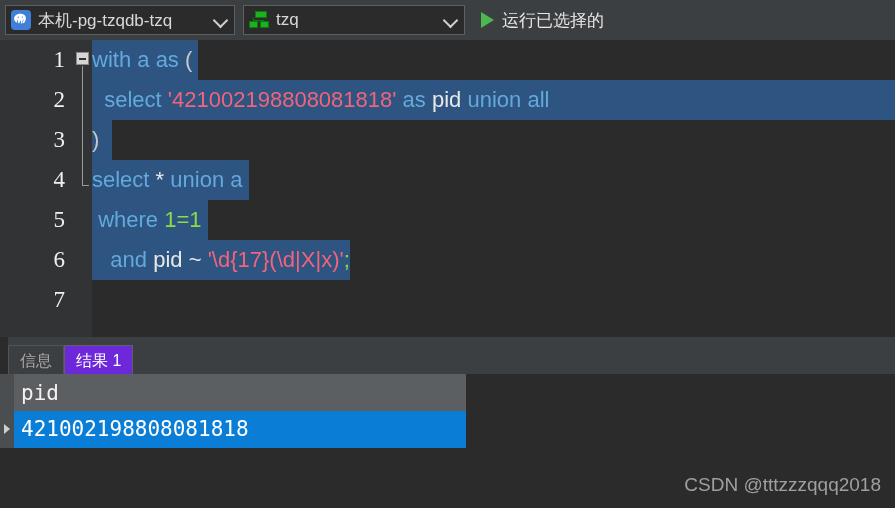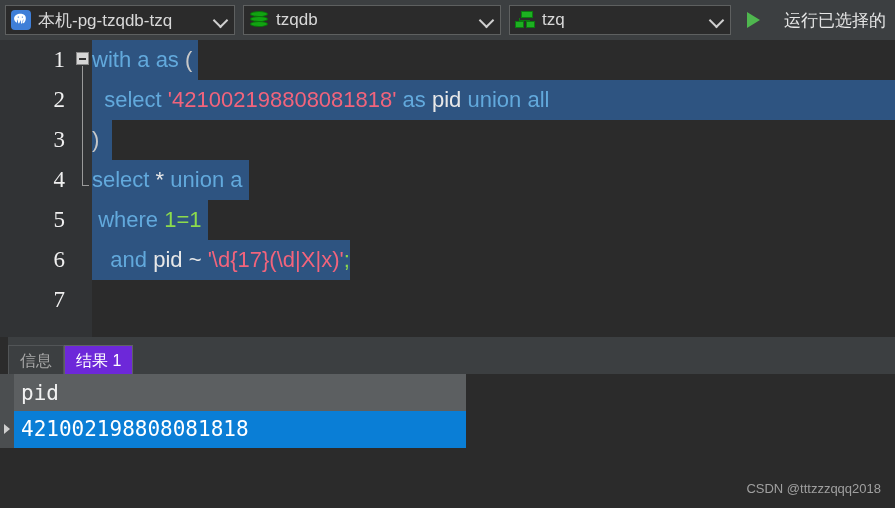--- a/index.html
+++ b/index.html
@@ -76,21 +76,21 @@
     display: flex; align-items: center; height: 30px;
     margin-left: 10px; padding: 0 6px; cursor: default;
   }
   .play {
     width: 0; height: 0; flex: none;
     border-left: 13px solid #4fb74f;
     border-top: 8px solid transparent;
     border-bottom: 8px solid transparent;
   }
   .run-label {
-    color: #e6e6e6; font-size: 17px; margin-left: 24px; white-space: nowrap;
+    color: #e6e6e6; font-size: 17px; margin-left: 8px; white-space: nowrap;
   }
 
   
   .editor {
     position: absolute; left: 0; top: 40px; width: 895px; height: 297px;
     background: #2b2b2b; overflow: hidden;
   }
   .gutter {
     position: absolute; left: 0; top: 0; width: 74px; height: 297px;
     background: #313335;
@@ -188,21 +188,21 @@
   }
   .datarow .dc {
     flex: 1; height: 37px; line-height: 37px;
     background: #0a7ed6; color: #ffffff; font-size: 21px;
     padding-left: 7px;
     font-family: "DejaVu Sans Mono", monospace;
   }
 
   .watermark {
     position: absolute; right: 14px; bottom: 12px;
-    color: #b9b9b9; font-size: 13px; opacity: .82;
+    color: #b9b9b9; font-size: 19px; opacity: .82;
     font-family: "Liberation Sans", sans-serif;
   }
 </style>
 </head>
 <body>
 
 <div id="app">
 
   <div class="toolbar">
 
@@ -211,29 +211,20 @@
         <svg width="16" height="16" viewBox="0 0 16 16">
           <path fill="#ffffff" d="M3.1 3.0c1.6-1.1 4.3-1.4 6.3-0.9 1.9 0.5 3.2 1.8 3.4 3.6 0.2 2.0-0.6 3.8-1.6 5.1-0.4 0.5-1.1 0.6-1.4 0.1-0.2-0.4 0.1-0.9 0.3-1.4 0.3-0.8 0.4-1.7 0.1-2.4-0.5 1.4-0.9 2.9-1.0 4.1-0.1 0.6-0.9 0.7-1.1 0.1-0.3-1.0-0.3-2.3-0.2-3.4-0.7 1.0-1.2 2.2-1.5 3.2-0.2 0.6-1.0 0.5-1.1-0.1-0.2-1.3-0.6-2.7-1.3-3.7-0.2 0.9 0.0 1.9 0.1 2.7 0.1 0.5-0.6 0.8-0.9 0.4C1.3 9.3 0.8 7.3 1.2 5.6 1.5 4.5 2.2 3.6 3.1 3.0z"></path>
           <circle cx="5.3" cy="5.1" r="0.7" fill="#3f7fd8"></circle>
           <circle cx="9.4" cy="5.1" r="0.7" fill="#3f7fd8"></circle>
         </svg>
       </span>
       <span class="combo-label">本机-pg-tzqdb-tzq</span>
       <span class="chev"></span>
     </div>
 
-    <div class="combo c2">
-      <span class="db-icon">
-          <i></i>
-          <i></i>
-          <i></i>
-        </span>
-      <span class="combo-label">tzqdb</span>
-      <span class="chev"></span>
-    </div>
 
     <div class="combo c3">
       <span class="schema-icon">
         <b class="t"></b>
           <s class="v"></s>
           <s class="h"></s>
           <b class="bl"></b>
           <b class="br"></b>
       </span>
       <span class="combo-label">tzq</span>

